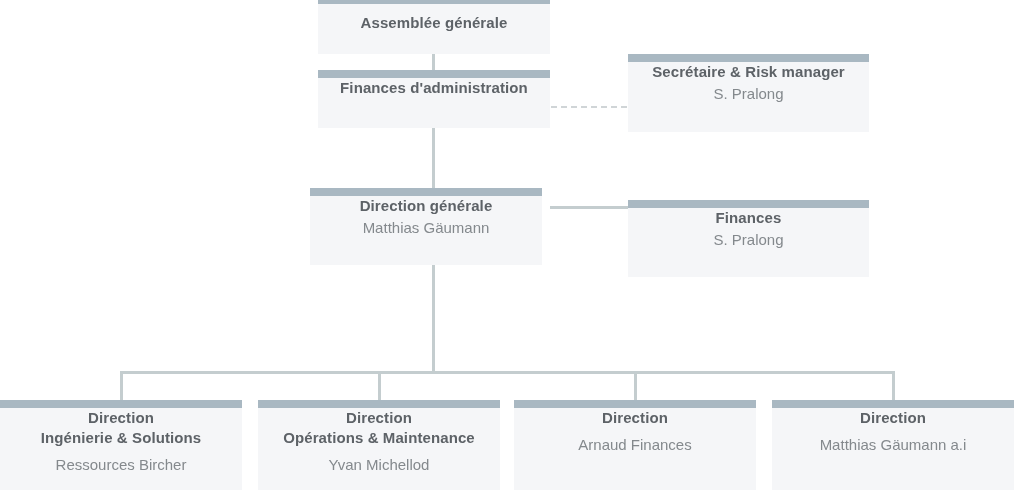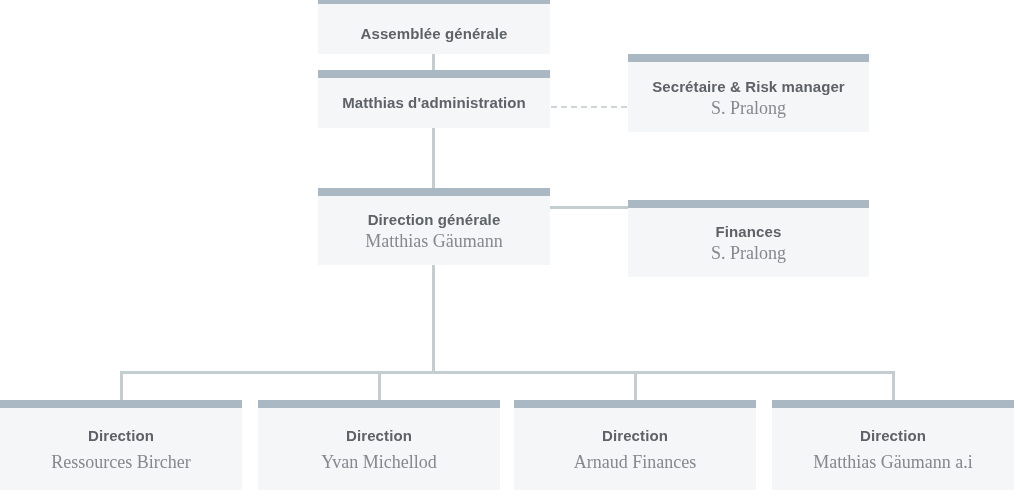--- a/index.html
+++ b/index.html
@@ -1,23 +1,23 @@
 <!DOCTYPE html>
 <html style="--bar: #a9b8c2; --box-bg: #f5f6f8; --line: #c4cdcf; --dashed-line: #d0d5d7; --title-text: #5d6267; --person-text: #84898d;"><head>
 <meta charset="utf-8">
 <style>
   html,body{margin:0;padding:0;background:#ffffff;}
   body{font-family:"Liberation Sans",sans-serif;}
   .canvas{position:relative;width:1020px;height:500px;overflow:hidden;background:#ffffff;}
 
   .node{position:absolute;display:flex;flex-direction:column;background:var(--box-bg,#f5f6f8);}
   .bar{flex:0 0 8px;height:8px;background:var(--bar,#a9b8c2);}
-  .content{flex:1;display:flex;flex-direction:column;align-items:center;justify-content:center;text-align:center;padding:0 6px;}
+  .content{flex:1;display:flex;flex-direction:column;align-items:center;text-align:center;padding:0 6px;}
   .title{font-weight:700;font-size:15px;line-height:20px;color:var(--title-text,#5d6267);letter-spacing:0.1px;}
-  .person{font-weight:400;font-size:18px;line-height:19px;color:var(--person-text,#84898d);margin-top:2px;font-family:Liberation Serif, serif;}
+  .person{font-weight:400;font-size:15px;line-height:19px;color:var(--person-text,#84898d);margin-top:2px;}
   .node.dept .person{margin-top:7px;}
   .node.root .content{padding-top:9px;}
 
   .line{position:absolute;background:var(--line,#c4cdcf);}
   .line.v{width:3px;}
   .line.h{height:3px;}
   .line.dashed{height:0;background:none;border-top:2px dashed var(--dashed-line,#d0d5d7);}
 </style>
 </head>
 <body>
@@ -38,60 +38,62 @@
   <div class="node root" style="left:318px;top:-4px;width:232px;height:58px">
     <div class="bar"></div>
     <div class="content">
       <div class="title">Assemblée générale</div>
     </div>
   </div>
 
   <div class="node" style="left:318px;top:70px;width:232px;height:58px">
     <div class="bar"></div>
     <div class="content">
-      <div class="title">Matthias d'administration</div>
+      <div class="title">Finances d'administration</div>
     </div>
   </div>
 
   <div class="node" style="left:628px;top:54px;width:241px;height:78px">
     <div class="bar"></div>
     <div class="content">
       <div class="title">Secrétaire &amp; Risk manager</div>
       <div class="person">S. Pralong</div>
     </div>
   </div>
 
-  <div class="node" style="left:318px;top:188px;width:232px;height:77px">
+  <div class="node" style="left:310px;top:188px;width:232px;height:77px">
     <div class="bar"></div>
     <div class="content">
       <div class="title">Direction générale</div>
       <div class="person">Matthias Gäumann</div>
     </div>
   </div>
 
   <div class="node" style="left:628px;top:200px;width:241px;height:77px">
     <div class="bar"></div>
     <div class="content">
       <div class="title">Finances</div>
       <div class="person">S. Pralong</div>
     </div>
   </div>
 
   <div class="node dept" style="left:0px;top:400px;width:242px;height:90px">
     <div class="bar"></div>
     <div class="content">
       <div class="title">Direction</div>
+      <div class="title">Ingénierie &amp; Solutions</div>
       <div class="person">Ressources Bircher</div>
     </div>
   </div>
 
   <div class="node dept" style="left:258px;top:400px;width:242px;height:90px">
     <div class="bar"></div>
     <div class="content">
       <div class="title">Direction</div>
+      <div class="title">Opérations &amp; Maintenance</div>
       <div class="person">Yvan Michellod</div>
     </div>
   </div>
 
   <div class="node dept" style="left:514px;top:400px;width:242px;height:90px">
     <div class="bar"></div>
     <div class="content">
       <div class="title">Direction</div>
       <div class="person">Arnaud Finances</div>
     </div>

